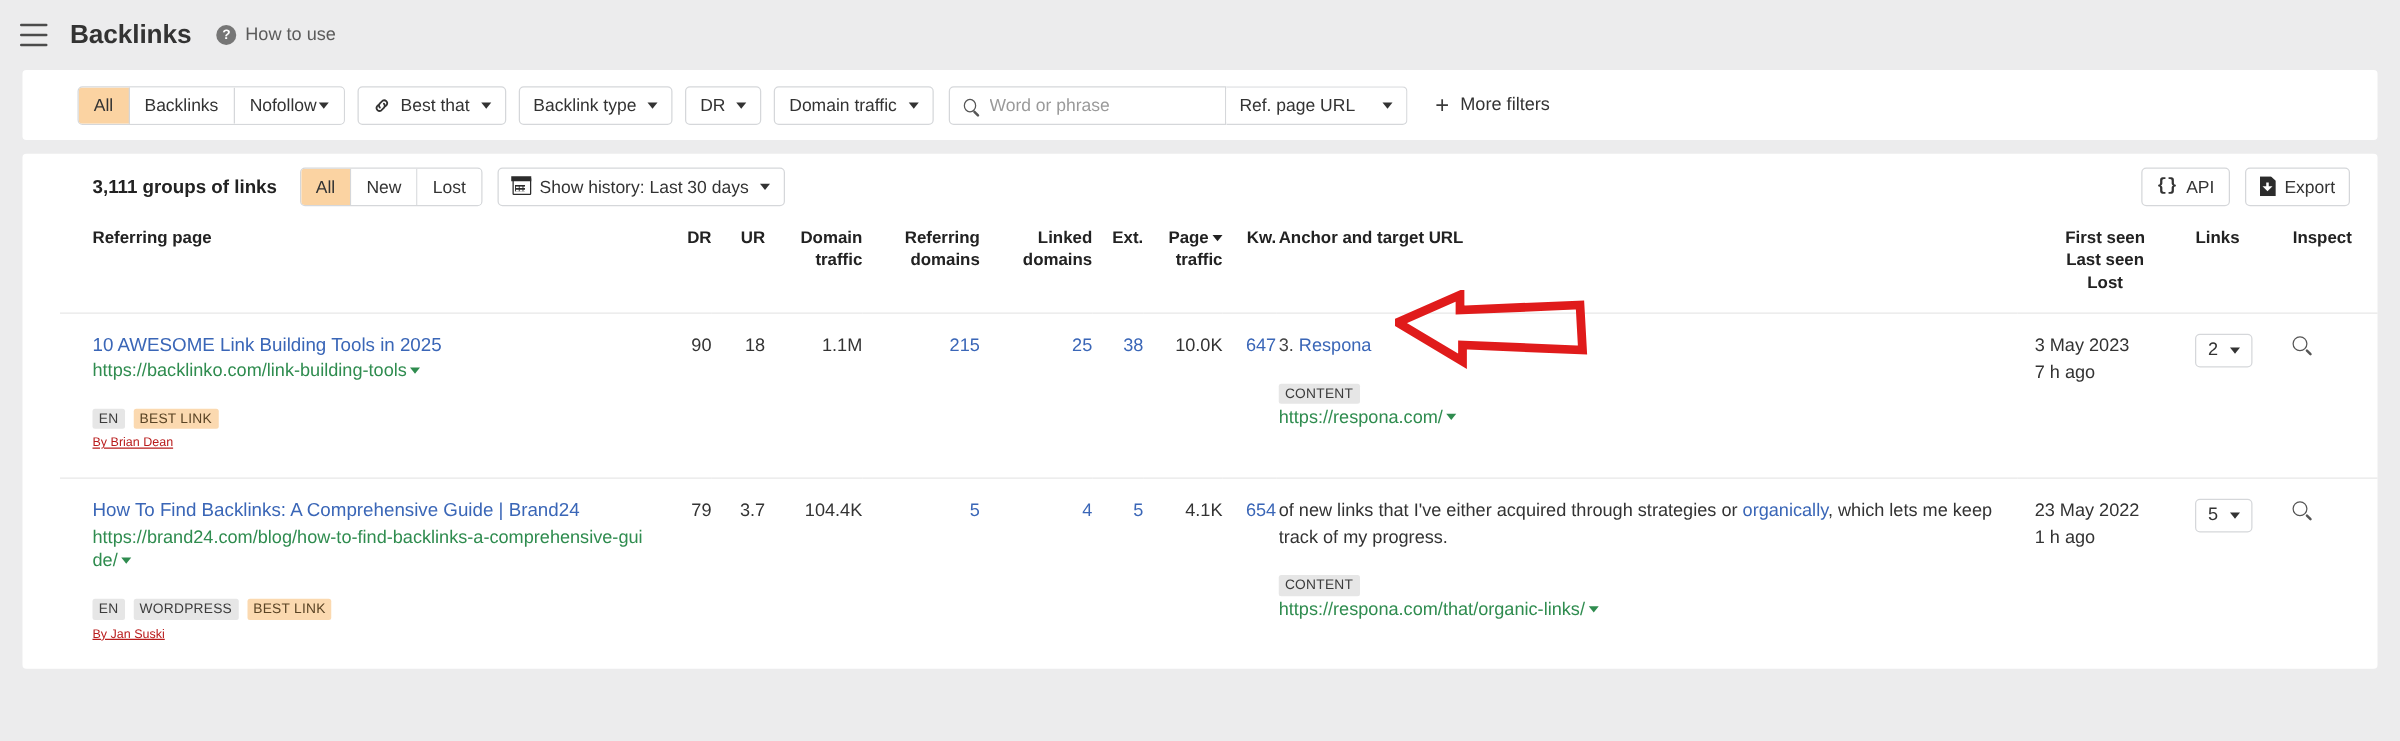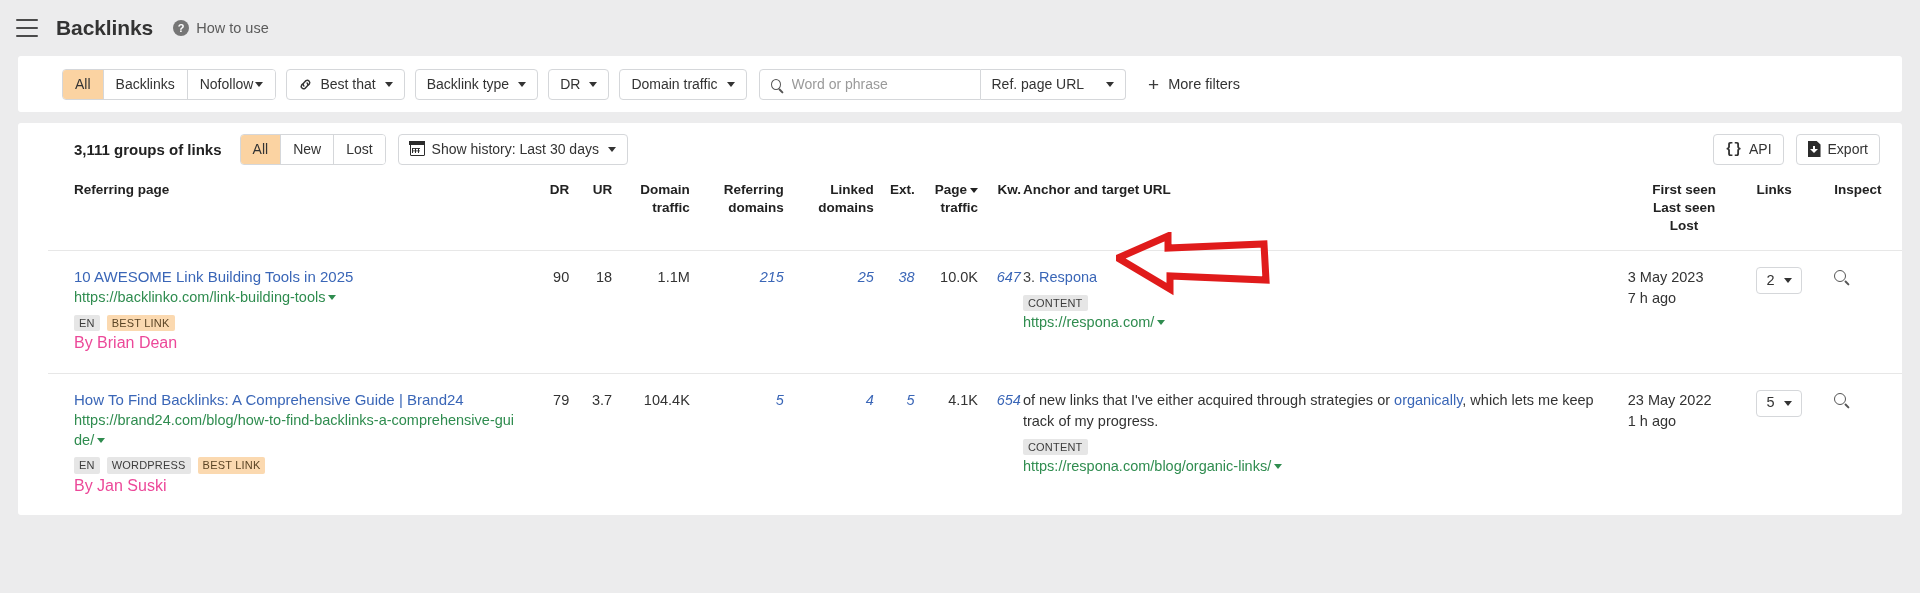--- a/index.html
+++ b/index.html
@@ -227,24 +227,25 @@
   .url { color: #2f8c4f; font-size: 14.5px; line-height: 1.35; margin-top: 2px; display:block; word-break: break-all;}
   .url b { font-weight: normal; }
   .url .caret { display: inline-block; vertical-align: 2px; margin-left: 3px;}
   .tags { margin-top: 7px; display: flex; gap: 7px; flex-wrap: wrap;}
   .tag {
     font-size: 11px; letter-spacing: .2px;
     padding: 2px 5px 2.5px 5px;
     background: #e6e6e6; color: #3c3c3c;
     border-radius: 2px;
     line-height: 1.1;
+    margin-top: 12px;
   }
   .tag.best { background: #fbd9b0; color: #5a4425; }
-  .byline { margin-top: 10px; font-size: 16px; color: #ec4899; }
-  .num-link { color: #3a66b7; font-style: italic; }
+  .byline { margin-top: 10px; font-size: 10px; color: #b91c1c; text-decoration: underline; }
+  .num-link { color: #3a66b7; }
   .anchor-text { color: #333; font-size: 14.5px; line-height: 1.45; }
   .anchor-text a { color: #3a66b7; text-decoration: none; }
   .anchor-idx { color: #444; }
   .links-sel {
     display: inline-flex; align-items: center; gap: 7px;
     border: 1px solid #d5d7da;
     border-radius: 4px;
     height: 27px;
     padding: 0 9px;
     font-size: 14.5px; color: #333;
@@ -482,21 +483,21 @@
         <td class="num-link">5</td>
         <td class="num-link">4</td>
         <td class="num-link">5</td>
         <td>4.1K</td>
         <td class="num-link">654</td>
         <td class="anchor">
           <span class="anchor-text"><span>of new links that I've either acquired through strategies or</span> <a href="#">organically</a><span>, which lets me keep track of my progress.</span></span>
           <span class="tags">
             <span class="tag">CONTENT</span>
           </span>
-          <span class="url"><span>https://</span><b>respona.com</b><span>/blog/organic-links/</span><span class="caret green"></span></span>
+          <span class="url"><span>https://</span><b>respona.com</b><span>/that/organic-links/</span><span class="caret green"></span></span>
         </td>
         <td class="dates">
           <span>23 May 2022</span><br>
           <span>1 h ago</span>
         </td>
         <td class="links">
           <span class="links-sel">
             <span>5</span>
             <span class="caret"></span>
           </span>

